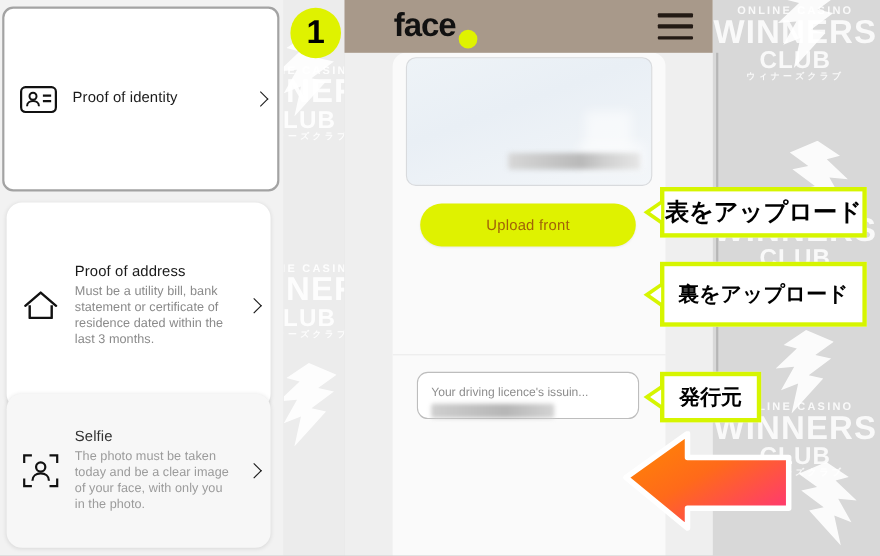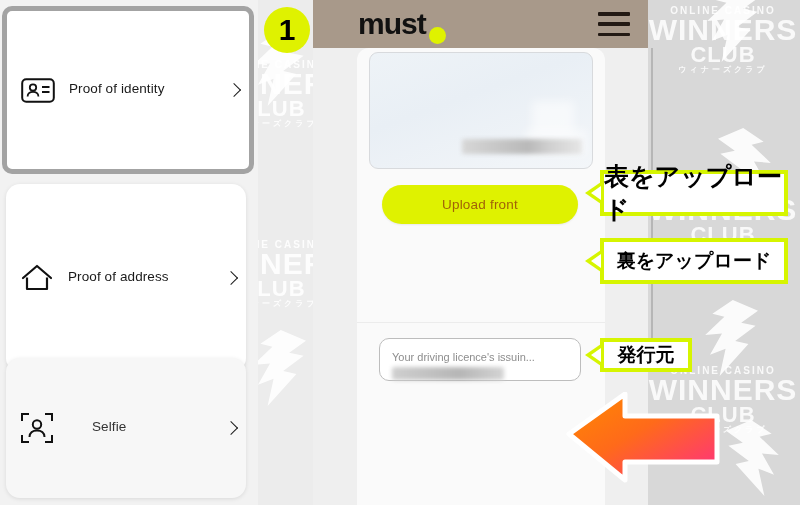--- a/index.html
+++ b/index.html
@@ -38,36 +38,36 @@
   .card{
     position:absolute;left:6px;width:240px;
     background:#fff;border-radius:14px;
     box-shadow:0 1px 4px rgba(0,0,0,.10);
     display:flex;align-items:center;
     box-sizing:border-box;
     overflow:hidden;
   }
   .card.sel{
     left:2px;width:252px;
-    border:5px solid #a3a3a3;border-radius:10px;
+    border:2px solid #a3a3a3;border-radius:10px;
     box-shadow:none;
   }
   .card-icon{width:62px;flex:0 0 62px;display:flex;align-items:center;justify-content:center;}
   .card-body{flex:1;padding:8px 4px 8px 0;}
   .card-title{
     font-size:13.5px;font-weight:400;color:#1a1a1a;line-height:1.18;
     margin-bottom:3px;letter-spacing:.1px;
   }
   .card-desc{font-size:11.5px;color:#8a8a8a;line-height:1.30;letter-spacing:.05px;}
   .card-chev{width:30px;flex:0 0 30px;display:flex;align-items:center;justify-content:center;}
   .chev{
     width:9px;height:9px;border-right:1.8px solid #1a1a1a;border-top:1.8px solid #1a1a1a;
     transform:rotate(45deg);
   }
-  .card.faded{background:#f7f7f7;gap:24px;}
+  .card.faded{background:#f7f7f7;}
   .card.faded .card-title{color:#333;}
   .card.faded .card-desc{color:#9b9b9b;}
 
   
   .badge{
     position:absolute;left:264px;top:7px;width:46px;height:46px;border-radius:50%;
     background:#dff200;display:flex;align-items:center;justify-content:center;
     font-size:30px;font-weight:700;color:#000;z-index:12;line-height:1;
   }
 
@@ -140,23 +140,23 @@
     border-bottom:11px solid transparent;
     border-right:16px solid #d6f500;
   }
   .callout .tail::after{
     content:"";position:absolute;left:6px;top:-7px;
     width:0;height:0;
     border-top:7px solid transparent;
     border-bottom:7px solid transparent;
     border-right:10px solid #fff;
   }
-  #co-front{left:600px;top:170px;width:188px;height:46px;font-size:25px;}
-  #co-back{left:600px;top:238px;width:188px;height:46px;font-size:19px;text-align:right;}
-  #co-issuer{left:600px;top:338px;width:92px;height:34px;font-size:19px;}
+  #co-front{left:600px;top:170px;width:188px;height:46px;font-size:22px;}
+  #co-back{left:600px;top:238px;width:188px;height:59px;font-size:19px;text-align:right;}
+  #co-issuer{left:600px;top:338px;width:92px;height:46px;font-size:19px;}
 
   
   .arrow{position:absolute;left:565px;top:392px;width:160px;height:92px;z-index:22;}
 
   .vline{position:absolute;left:651px;top:48px;width:2px;height:290px;background:#9b9b9b;opacity:.55;z-index:4;}
 </style>
 </head>
 <body>
 
 <div class="wm-layer">
@@ -223,54 +223,56 @@
 
   <div class="card" style="top:184px;height:188px;">
     <div class="card-icon">
       <svg width="34" height="30" viewBox="0 0 34 30">
         <path d="M3 15 L17 3 L31 15" fill="none" stroke="#111" stroke-width="2.2" stroke-linejoin="round" stroke-linecap="round"></path>
         <path d="M7 14.5 L7 26 L27 26 L27 14.5" fill="none" stroke="#111" stroke-width="2.2" stroke-linejoin="round"></path>
       </svg>
     </div>
     <div class="card-body">
       <div class="card-title">Proof of address</div>
+      <div class="card-desc">Must be a utility bill, bank statement or certificate of residence dated within the last 3 months.</div>
     </div>
     <div class="card-chev">
         <div class="chev"></div>
       </div>
   </div>
 
   <div class="card faded" style="top:358px;height:140px;">
     <div class="card-icon">
       <svg width="34" height="32" viewBox="0 0 34 32">
         <path d="M2 9 L2 2 L9 2" fill="none" stroke="#111" stroke-width="2"></path>
         <path d="M25 2 L32 2 L32 9" fill="none" stroke="#111" stroke-width="2"></path>
         <path d="M32 23 L32 30 L25 30" fill="none" stroke="#111" stroke-width="2"></path>
         <path d="M9 30 L2 30 L2 23" fill="none" stroke="#111" stroke-width="2"></path>
         <circle cx="17" cy="12.5" r="4.2" fill="none" stroke="#111" stroke-width="2"></circle>
         <path d="M9.5 25c0-4.2 3.4-6.6 7.5-6.6s7.5 2.4 7.5 6.6" fill="none" stroke="#111" stroke-width="2"></path>
       </svg>
     </div>
     <div class="card-body">
       <div class="card-title">Selfie</div>
+      <div class="card-desc">The photo must be taken today and be a clear image of your face, with only you in the photo.</div>
     </div>
     <div class="card-chev">
         <div class="chev"></div>
       </div>
   </div>
 </div>
 
 <div class="badge">
   <span>1</span>
 </div>
 
 <div class="phone">
 
   <div class="phone-header">
-    <div class="logo">must</div>
+    <div class="logo">face</div>
     <div class="logo-dot"></div>
     <div class="burger">
       <span></span>
         <span></span>
         <span></span>
     </div>
   </div>
 
   <div class="sheet">
 

